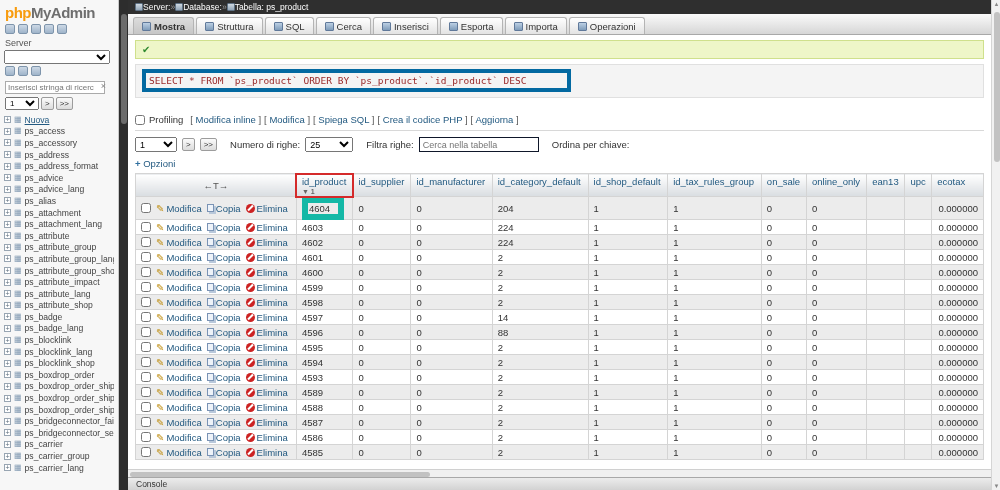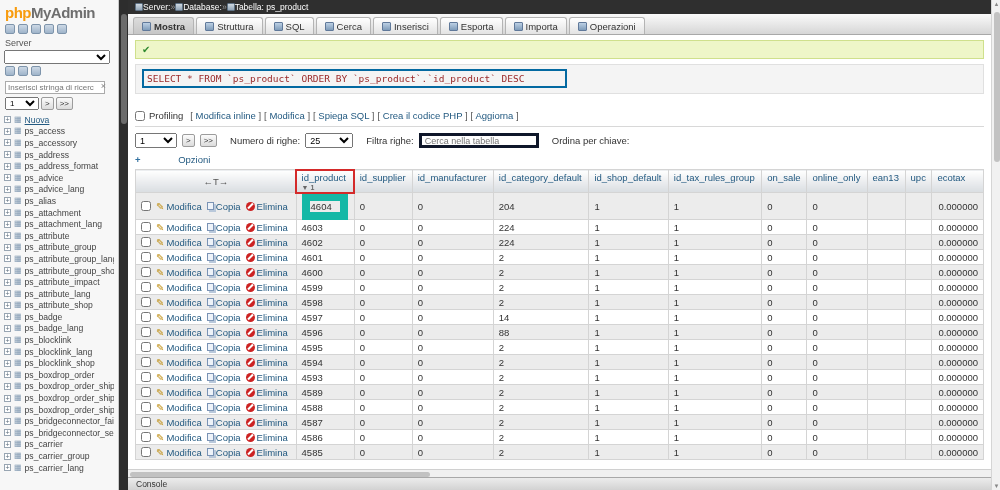--- a/index.html
+++ b/index.html
@@ -47,56 +47,56 @@
   .tab { display:flex; align-items:center; gap:3px; height:17px; padding:0 8px; font-size:9.5px; color:#333; background:linear-gradient(#ffffff,#e3e3e3); border:1px solid #b4b4b4; border-bottom:none; border-radius:3px 3px 0 0; cursor:pointer; white-space:nowrap; }
   .tab.active { background:linear-gradient(#dcdcdc,#c6c6c6); font-weight:bold; }
   .tab-icon { width:9px; height:9px; background:linear-gradient(#bcd0e4,#7f9cba); border:1px solid #60799a; border-radius:1px; }
 
   .content { flex:1 1 auto; overflow:hidden; background:#fff; padding:5px 7px 0 7px; position:relative; }
 
   .message { background:#eef6c8; border:1px solid #cfe08c; padding:3px 6px; font-size:9.5px; color:#333; display:flex; align-items:center; gap:5px; }
   .check::before { content:"✔"; color:#2f8a2f; font-size:10px; }
 
   .sql-box { background:#f4f4f4; border:1px solid #e0e0e0; margin-top:5px; padding:4px 6px 5px 6px; font-family:"DejaVu Sans Mono", monospace; font-size:9.5px; color:#9a2a2a; }
-  .annotated-sql { display:inline-block; border:2px solid #0369a1; padding:2px 40px 2px 3px; }
+  .annotated-sql { display:inline-block; border:4px solid #0369a1; padding:2px 40px 2px 3px; }
 
   .profiling { margin-top:16px; font-size:9.5px; display:flex; align-items:center; gap:4px; }
   .profiling input { width:10px; height:10px; }
   .plink { margin-left:3px; }
   .plink::before { content:"[ "; color:#555; }
   .plink::after  { content:" ]"; color:#555; }
   .plink a { color:#235a81; text-decoration:none; cursor:pointer; }
   .rule { border:none; border-top:1px solid #d8d8d8; margin:5px 0 0 0; }
 
   .pager { display:flex; align-items:center; gap:5px; margin-top:6px; font-size:9.5px; }
   .pager select { height:15px; font-size:9px; }
   #page-select { width:42px; }
   #rows-select { width:48px; }
   #sort-select { width:150px; }
-  .pager input { height:15px; width:120px; font-size:9px; border:3px solid #0f172a; padding:0 3px; }
+  .pager input { height:15px; width:120px; font-size:9px; border:1px solid #0f172a; padding:0 3px; }
   .plabel { color:#333; margin-left:8px; }
 
   .options-row { margin-top:6px; font-size:9.5px; }
   .plus-icn::before { content:"+ "; color:#2f6f9f; font-weight:bold; }
-  .options-row a { color:#235a81; text-decoration:none; cursor:pointer;margin-left:35px; }
+  .options-row a { color:#235a81; text-decoration:none; cursor:pointer; }
 
   .table-wrap { margin-top:4px; overflow:hidden; }
   table { border-collapse:collapse; min-width:100%; width:max-content; font-size:9.5px; white-space:nowrap; }
   th, td { border:1px solid #d4d4d4; padding:1.5px 5px; text-align:left; }
   thead th { background:linear-gradient(#ffffff,#d9dde1); color:#235a81; vertical-align:top; }
   thead th a { color:#235a81; text-decoration:none; font-weight:normal; cursor:pointer;margin-top:36px; }
   th.act-th { color:#555; font-weight:normal; text-align:center; vertical-align:middle; }
   .sort-icn { display:none; font-size:7px; color:#666; }
   th.sorted .sort-icn { display:block; margin-top:1px; }
   th.sorted .sort-icn::before { content:"▼ 1"; }
   th.annotated { outline:2px solid #d42a2a; outline-offset:-1px; }
   tbody tr.even { background:#ececec; }
   tbody tr:not(.even) { background:#fff; }
   td.num { text-align:right; }
-  .annotated-cell { display:inline-block; border:8px solid #14b8a6; padding:0 8px 0 1px; margin:-2px 0; }
+  .annotated-cell { display:inline-block; border:6px solid #14b8a6; padding:0 8px 0 1px; margin:-2px 0; }
   .act-cell { display:flex; align-items:center; gap:5px; }
   .act-cell input { width:10px; height:10px; }
   .act-link { display:inline-flex; align-items:center; gap:2px; color:#235a81; text-decoration:none; cursor:pointer; }
   .icn-pencil { color:#c09016; font-size:10px; line-height:9px; }
   .icn-pencil::before { content:"✎"; }
   .icn-copy { width:7px; height:8px; border:1px solid #7a93b5; background:#eef3f9; box-shadow:2px 2px 0 #b9c8da; display:inline-block; }
   .icn-del { width:9px; height:9px; border-radius:50%; background:#cc2222; display:inline-block; position:relative; }
   .icn-del::after { content:""; position:absolute; left:1px; top:3.5px; width:7px; height:2px; background:#fff; transform:rotate(-45deg); }
 
   .h-scroll { height:8px; background:#f0f0f0; border-top:1px solid #d0d0d0; position:relative; flex:0 0 8px; }

